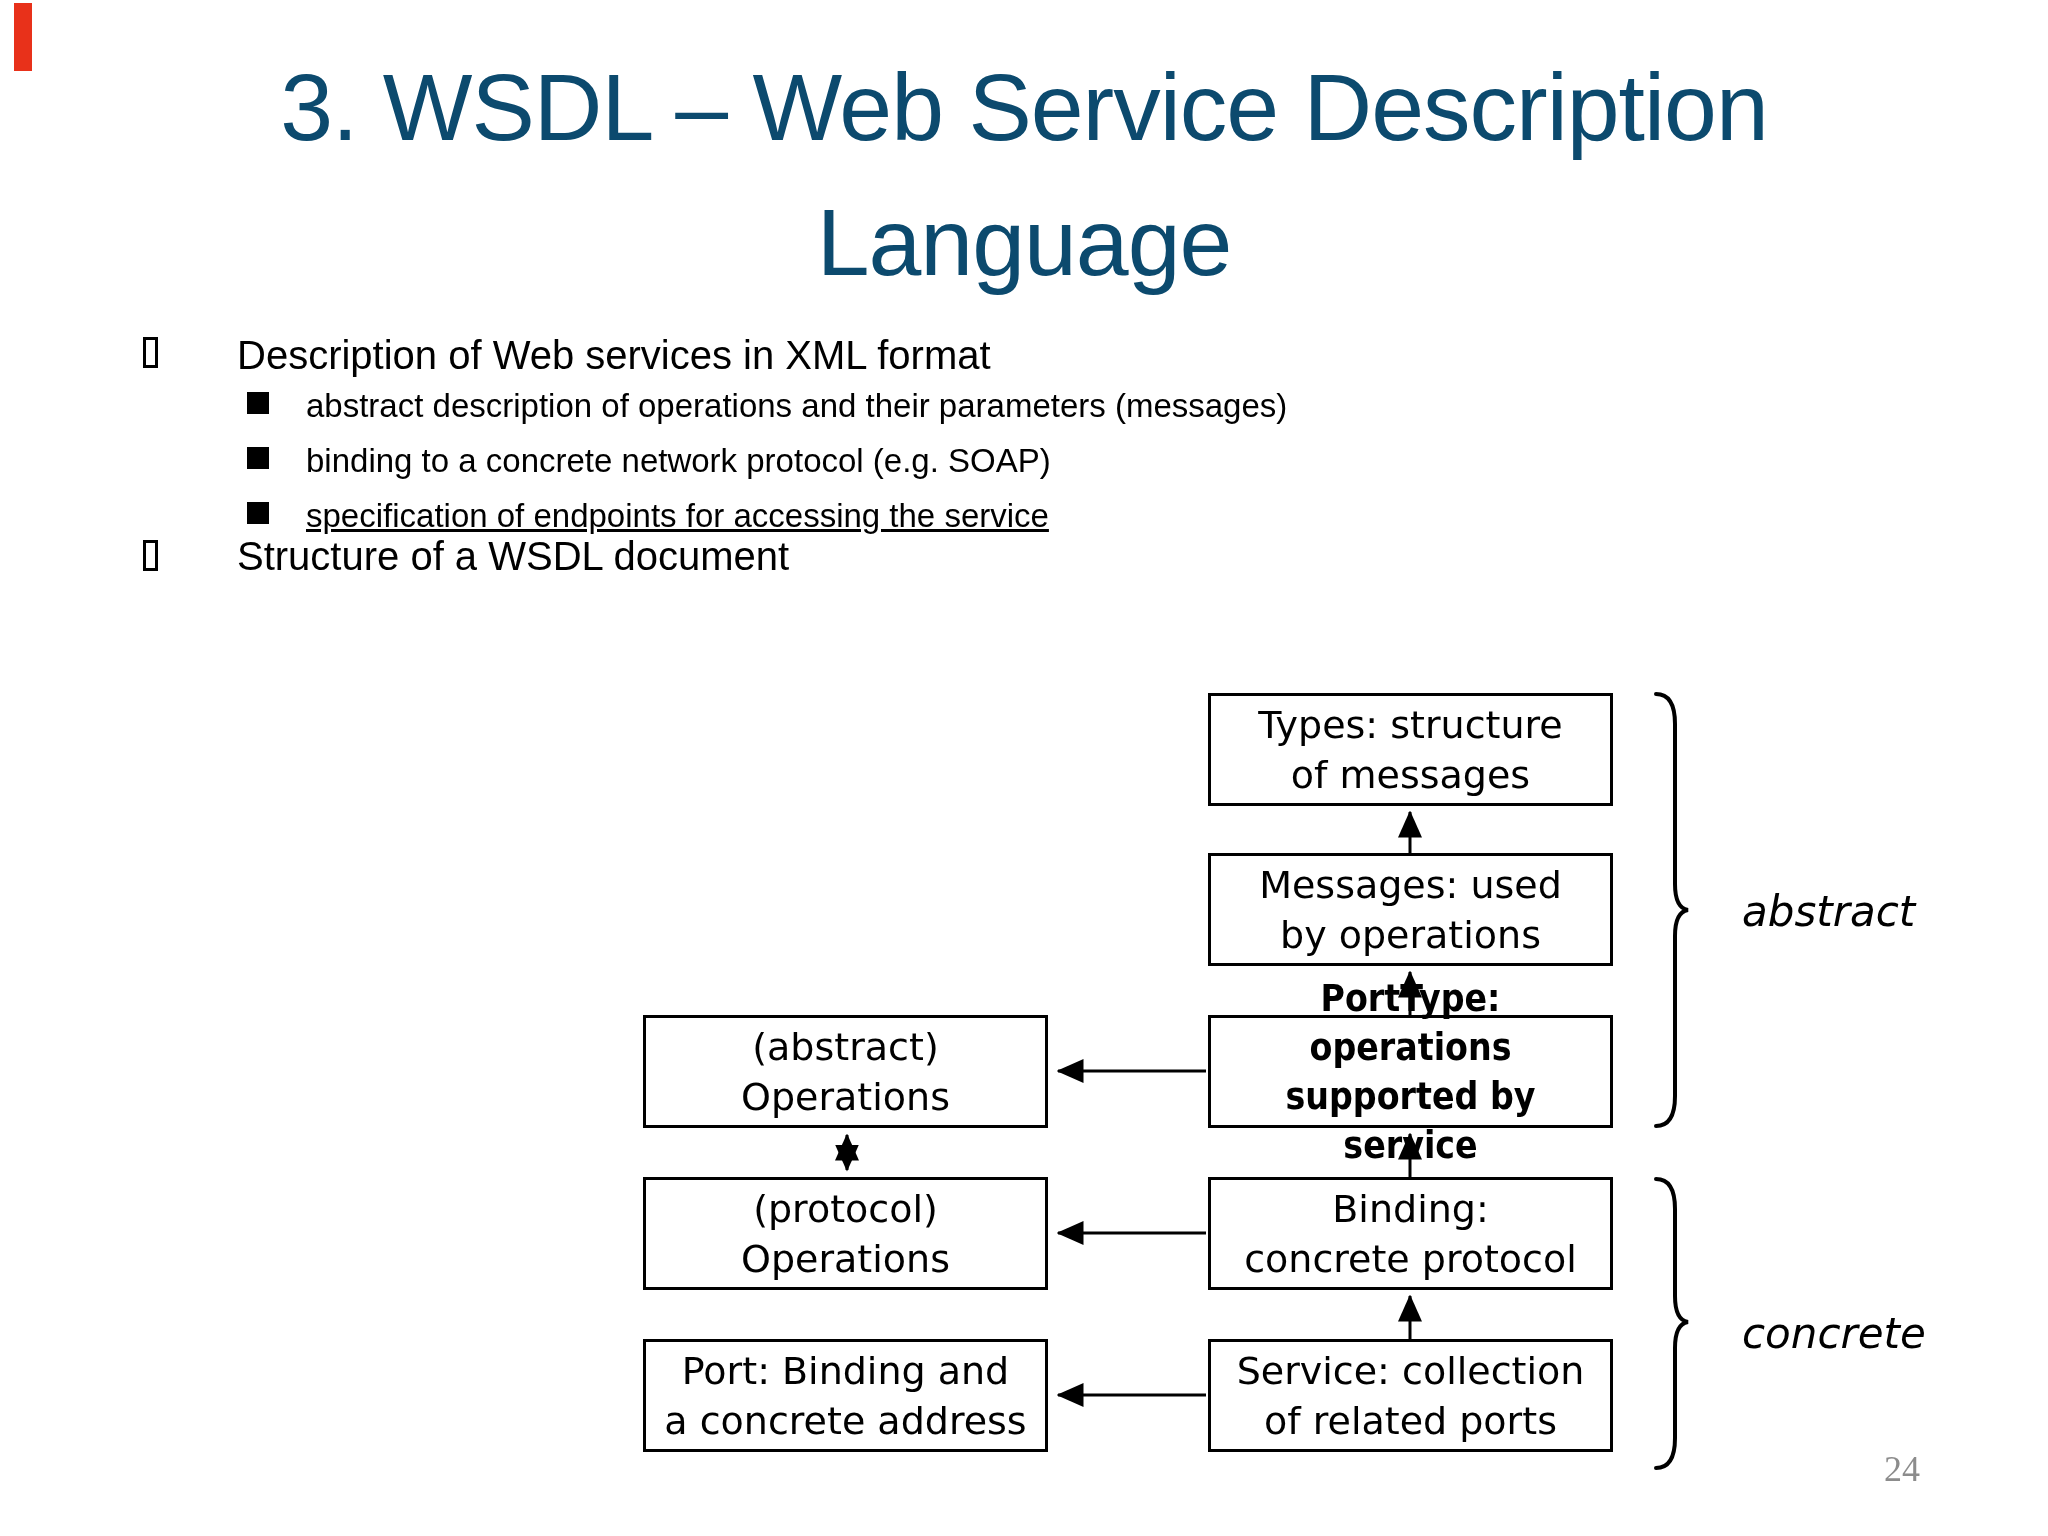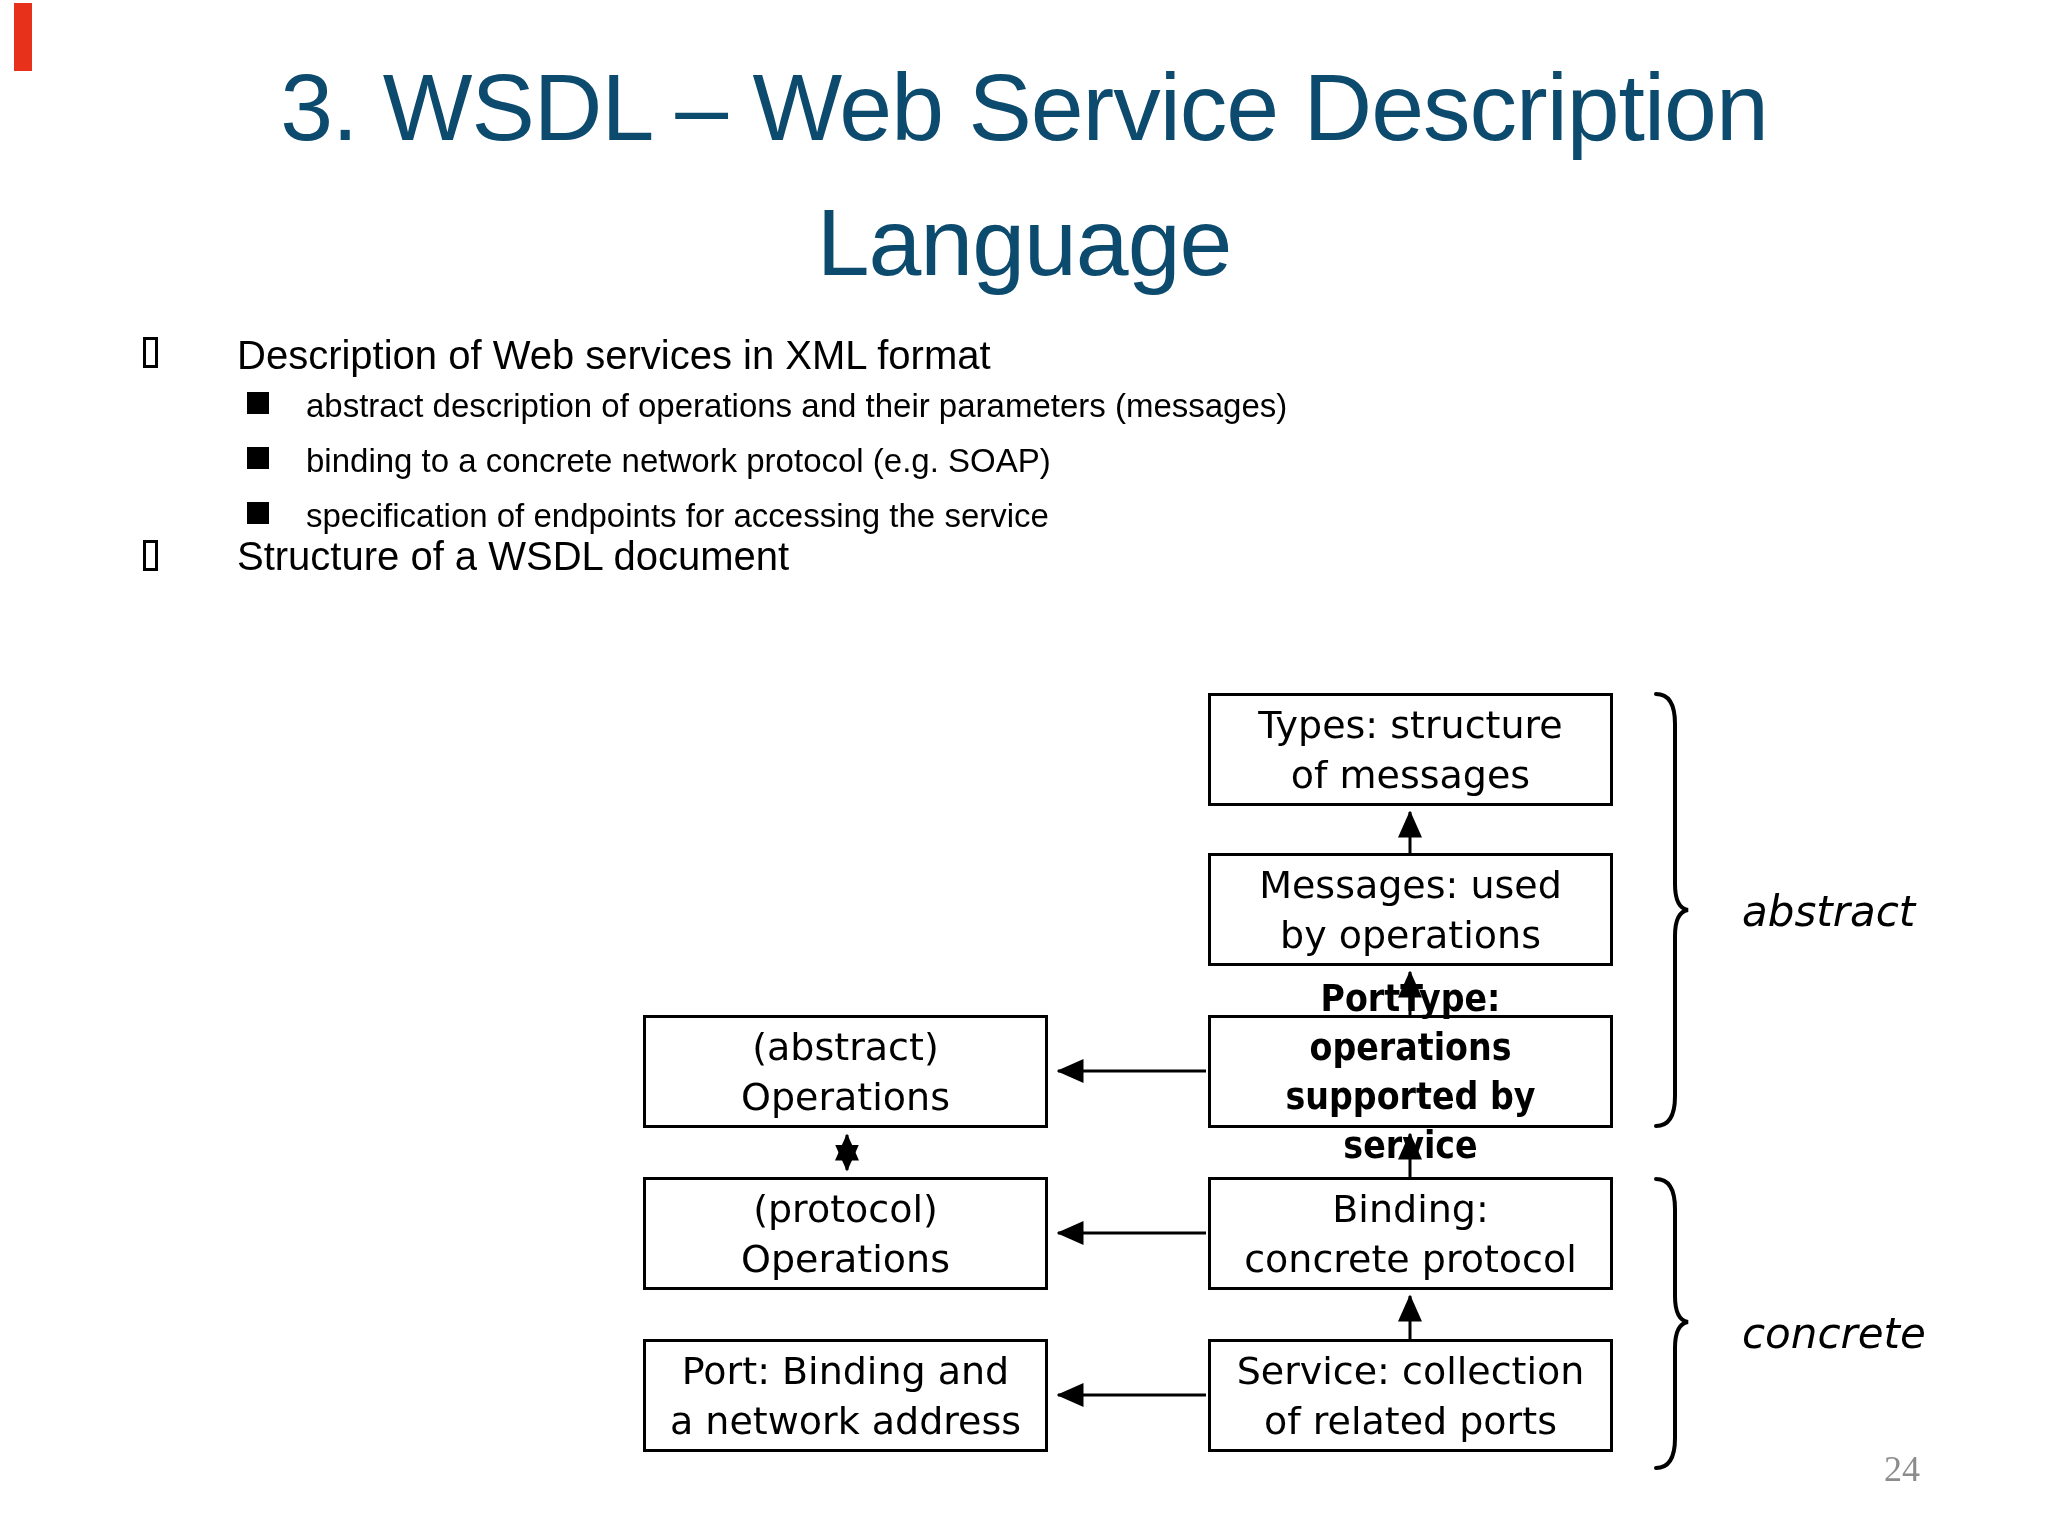--- a/index.html
+++ b/index.html
@@ -87,21 +87,21 @@
   <div class="abs tofu" style="left:143px;top:337px;"></div>
   <div class="abs b-l1" style="left:237px;top:331px;">Description of Web services in XML format</div>
 
   <div class="abs sqbullet" style="left:247px;top:392px;"></div>
   <div class="abs b-l2" style="left:306px;top:386px;">abstract description of operations and their parameters (messages)</div>
 
   <div class="abs sqbullet" style="left:247px;top:447px;"></div>
   <div class="abs b-l2" style="left:306px;top:441px;">binding to a concrete network protocol (e.g. SOAP)</div>
 
   <div class="abs sqbullet" style="left:247px;top:502px;"></div>
-  <div class="abs b-l2" style="left:306px;top:496px;">specification of endpoints for accessing the service</div>
+  <div class="abs b-l2" style="left:306px;top:496px;text-decoration:underline;">specification of endpoints for accessing the service</div>
 
   <div class="abs tofu" style="left:143px;top:540px;"></div>
   <div class="abs b-l1" style="left:237px;top:532px;">Structure of a WSDL document</div>
 
   <div class="abs dbox col-right row1">
     <span>Types: structure
 of messages</span>
   </div>
   <div class="abs dbox col-right row2">
     <span>Messages: used
@@ -123,21 +123,21 @@
   <div class="abs dbox col-left row3">
     <span>(abstract)
 Operations</span>
   </div>
   <div class="abs dbox col-left row4">
     <span>(protocol)
 Operations</span>
   </div>
   <div class="abs dbox col-left row5">
     <span>Port: Binding and
-a network address</span>
+a concrete address</span>
   </div>
 
   <svg class="overlay" width="2048" height="1536" viewBox="0 0 2048 1536">
     <defs>
       <marker id="ah" markerWidth="9" markerHeight="8" refX="8.5" refY="4" orient="auto">
         <path d="M0,0 L9,4 L0,8 z" fill="#000"></path>
       </marker>
     </defs>
     <g stroke="#000" stroke-width="3" fill="none">
       <line x1="1410" y1="855" x2="1410" y2="812" marker-end="url(#ah)"></line>

